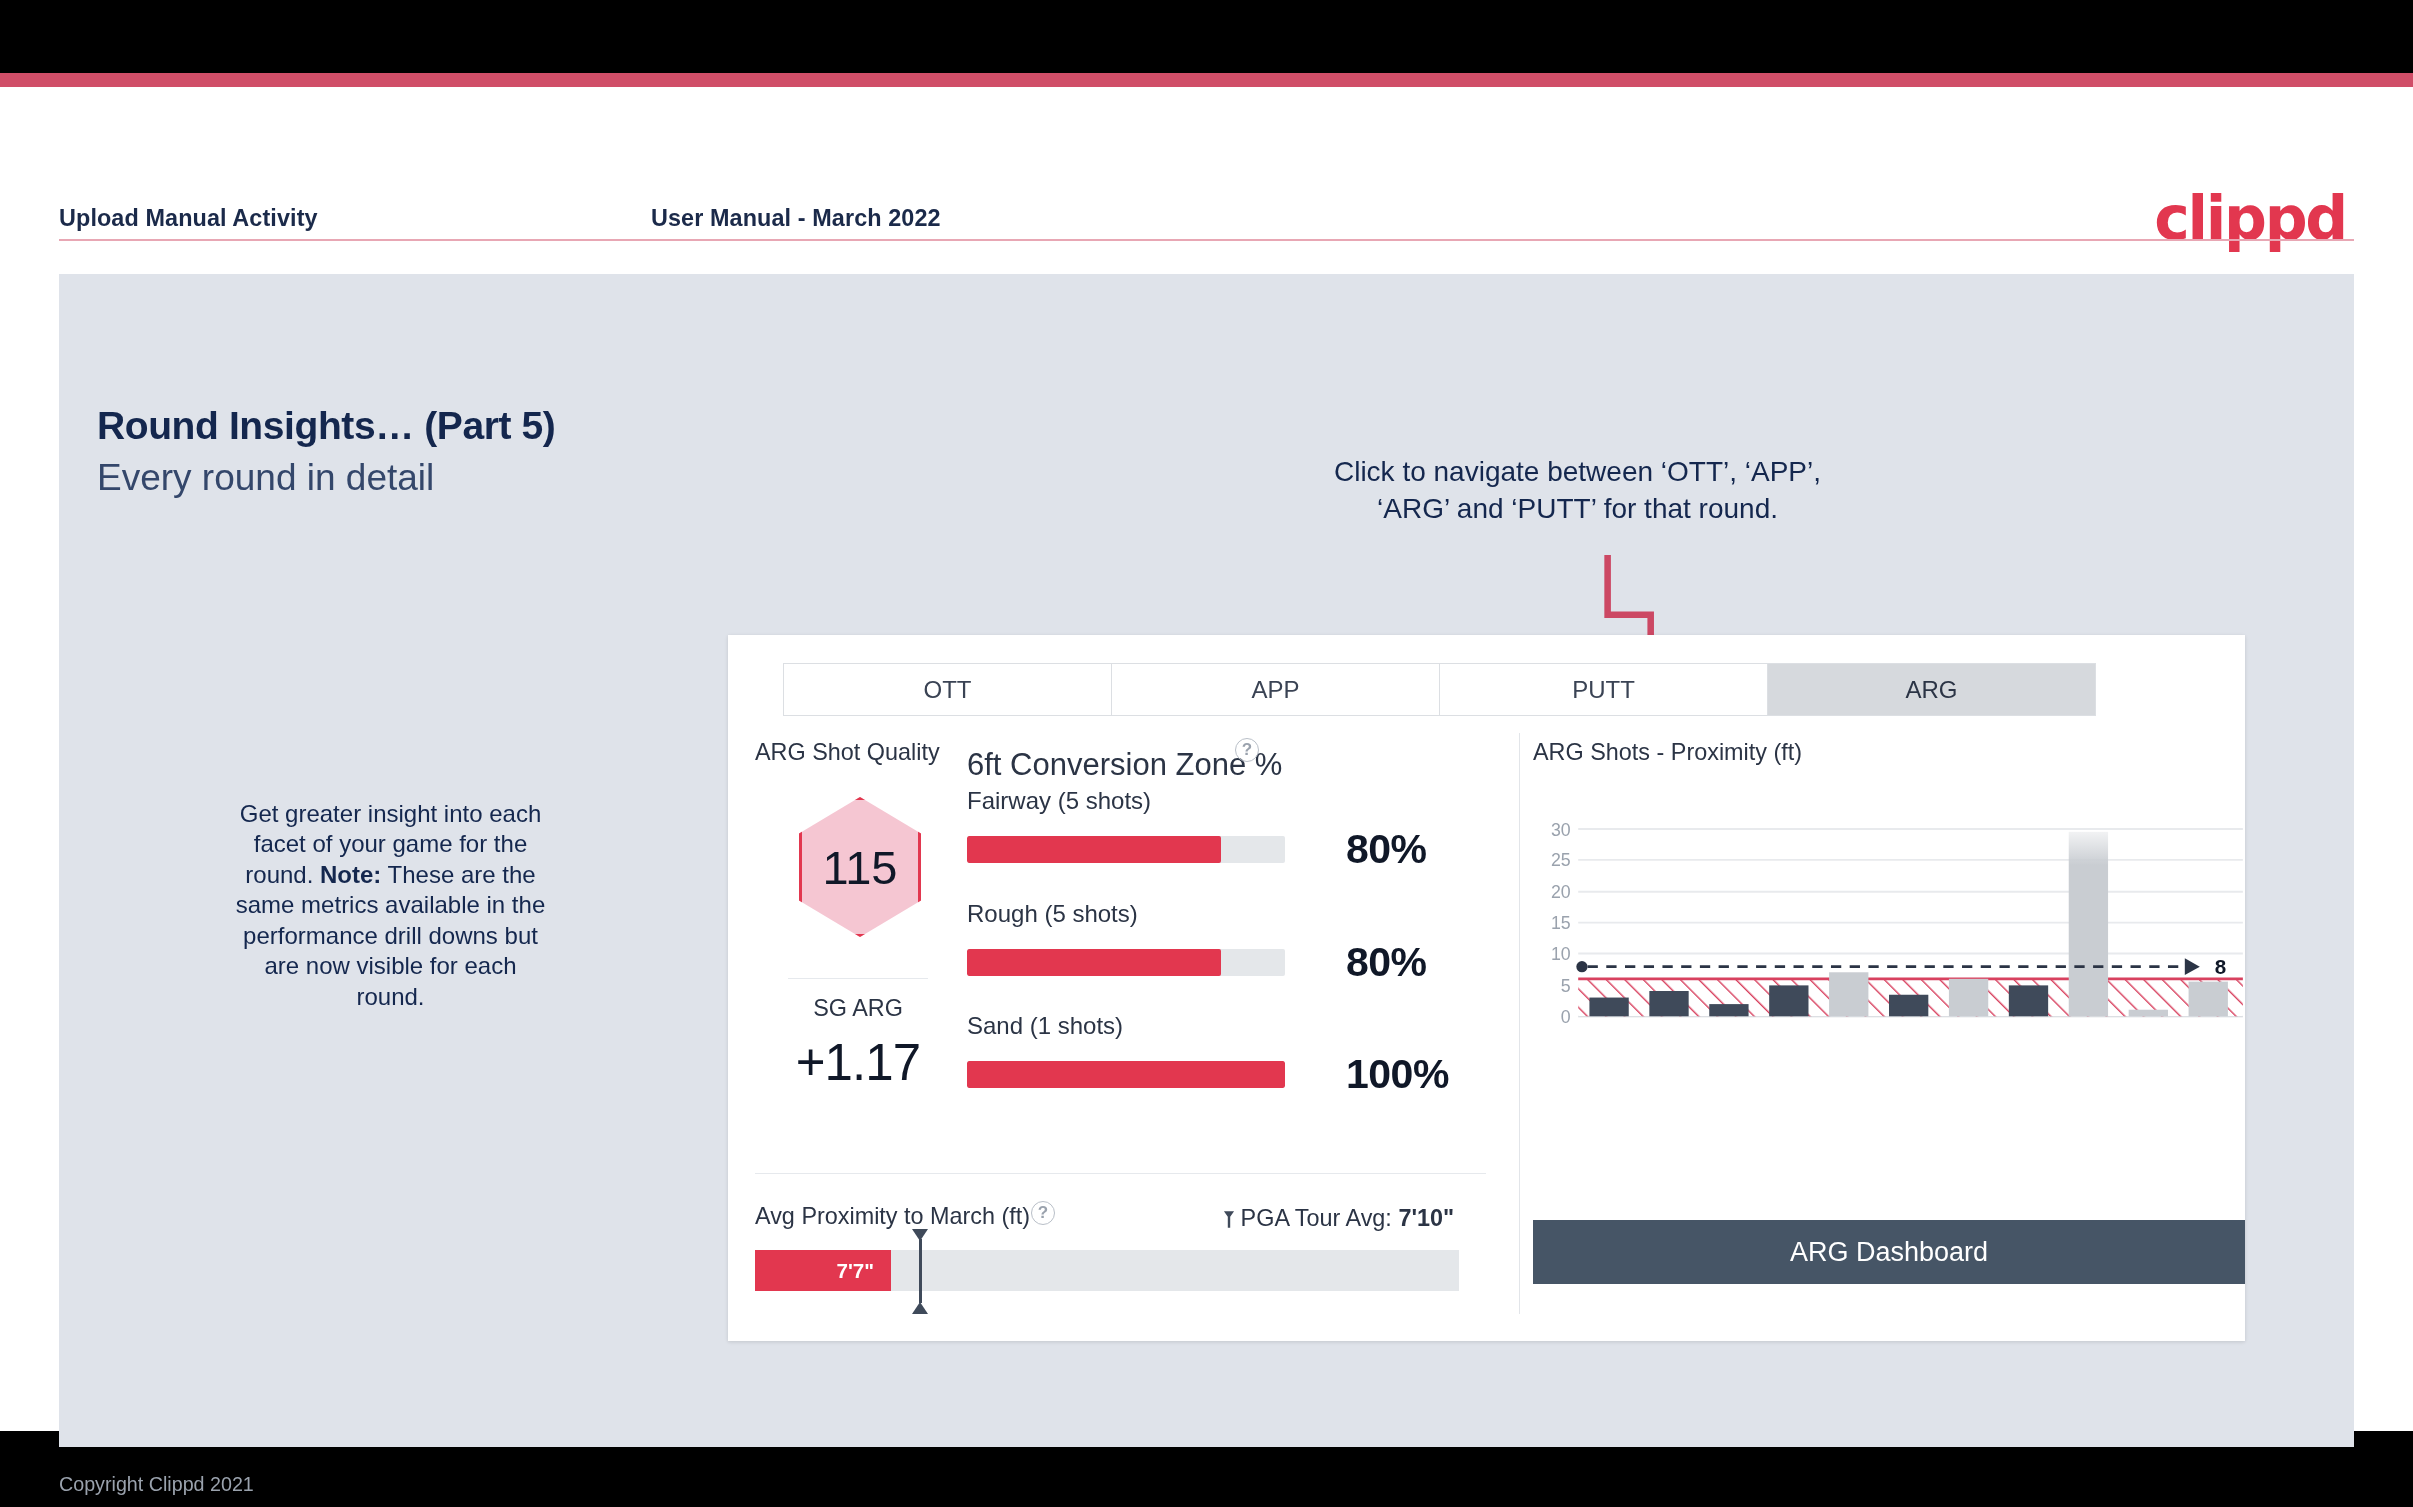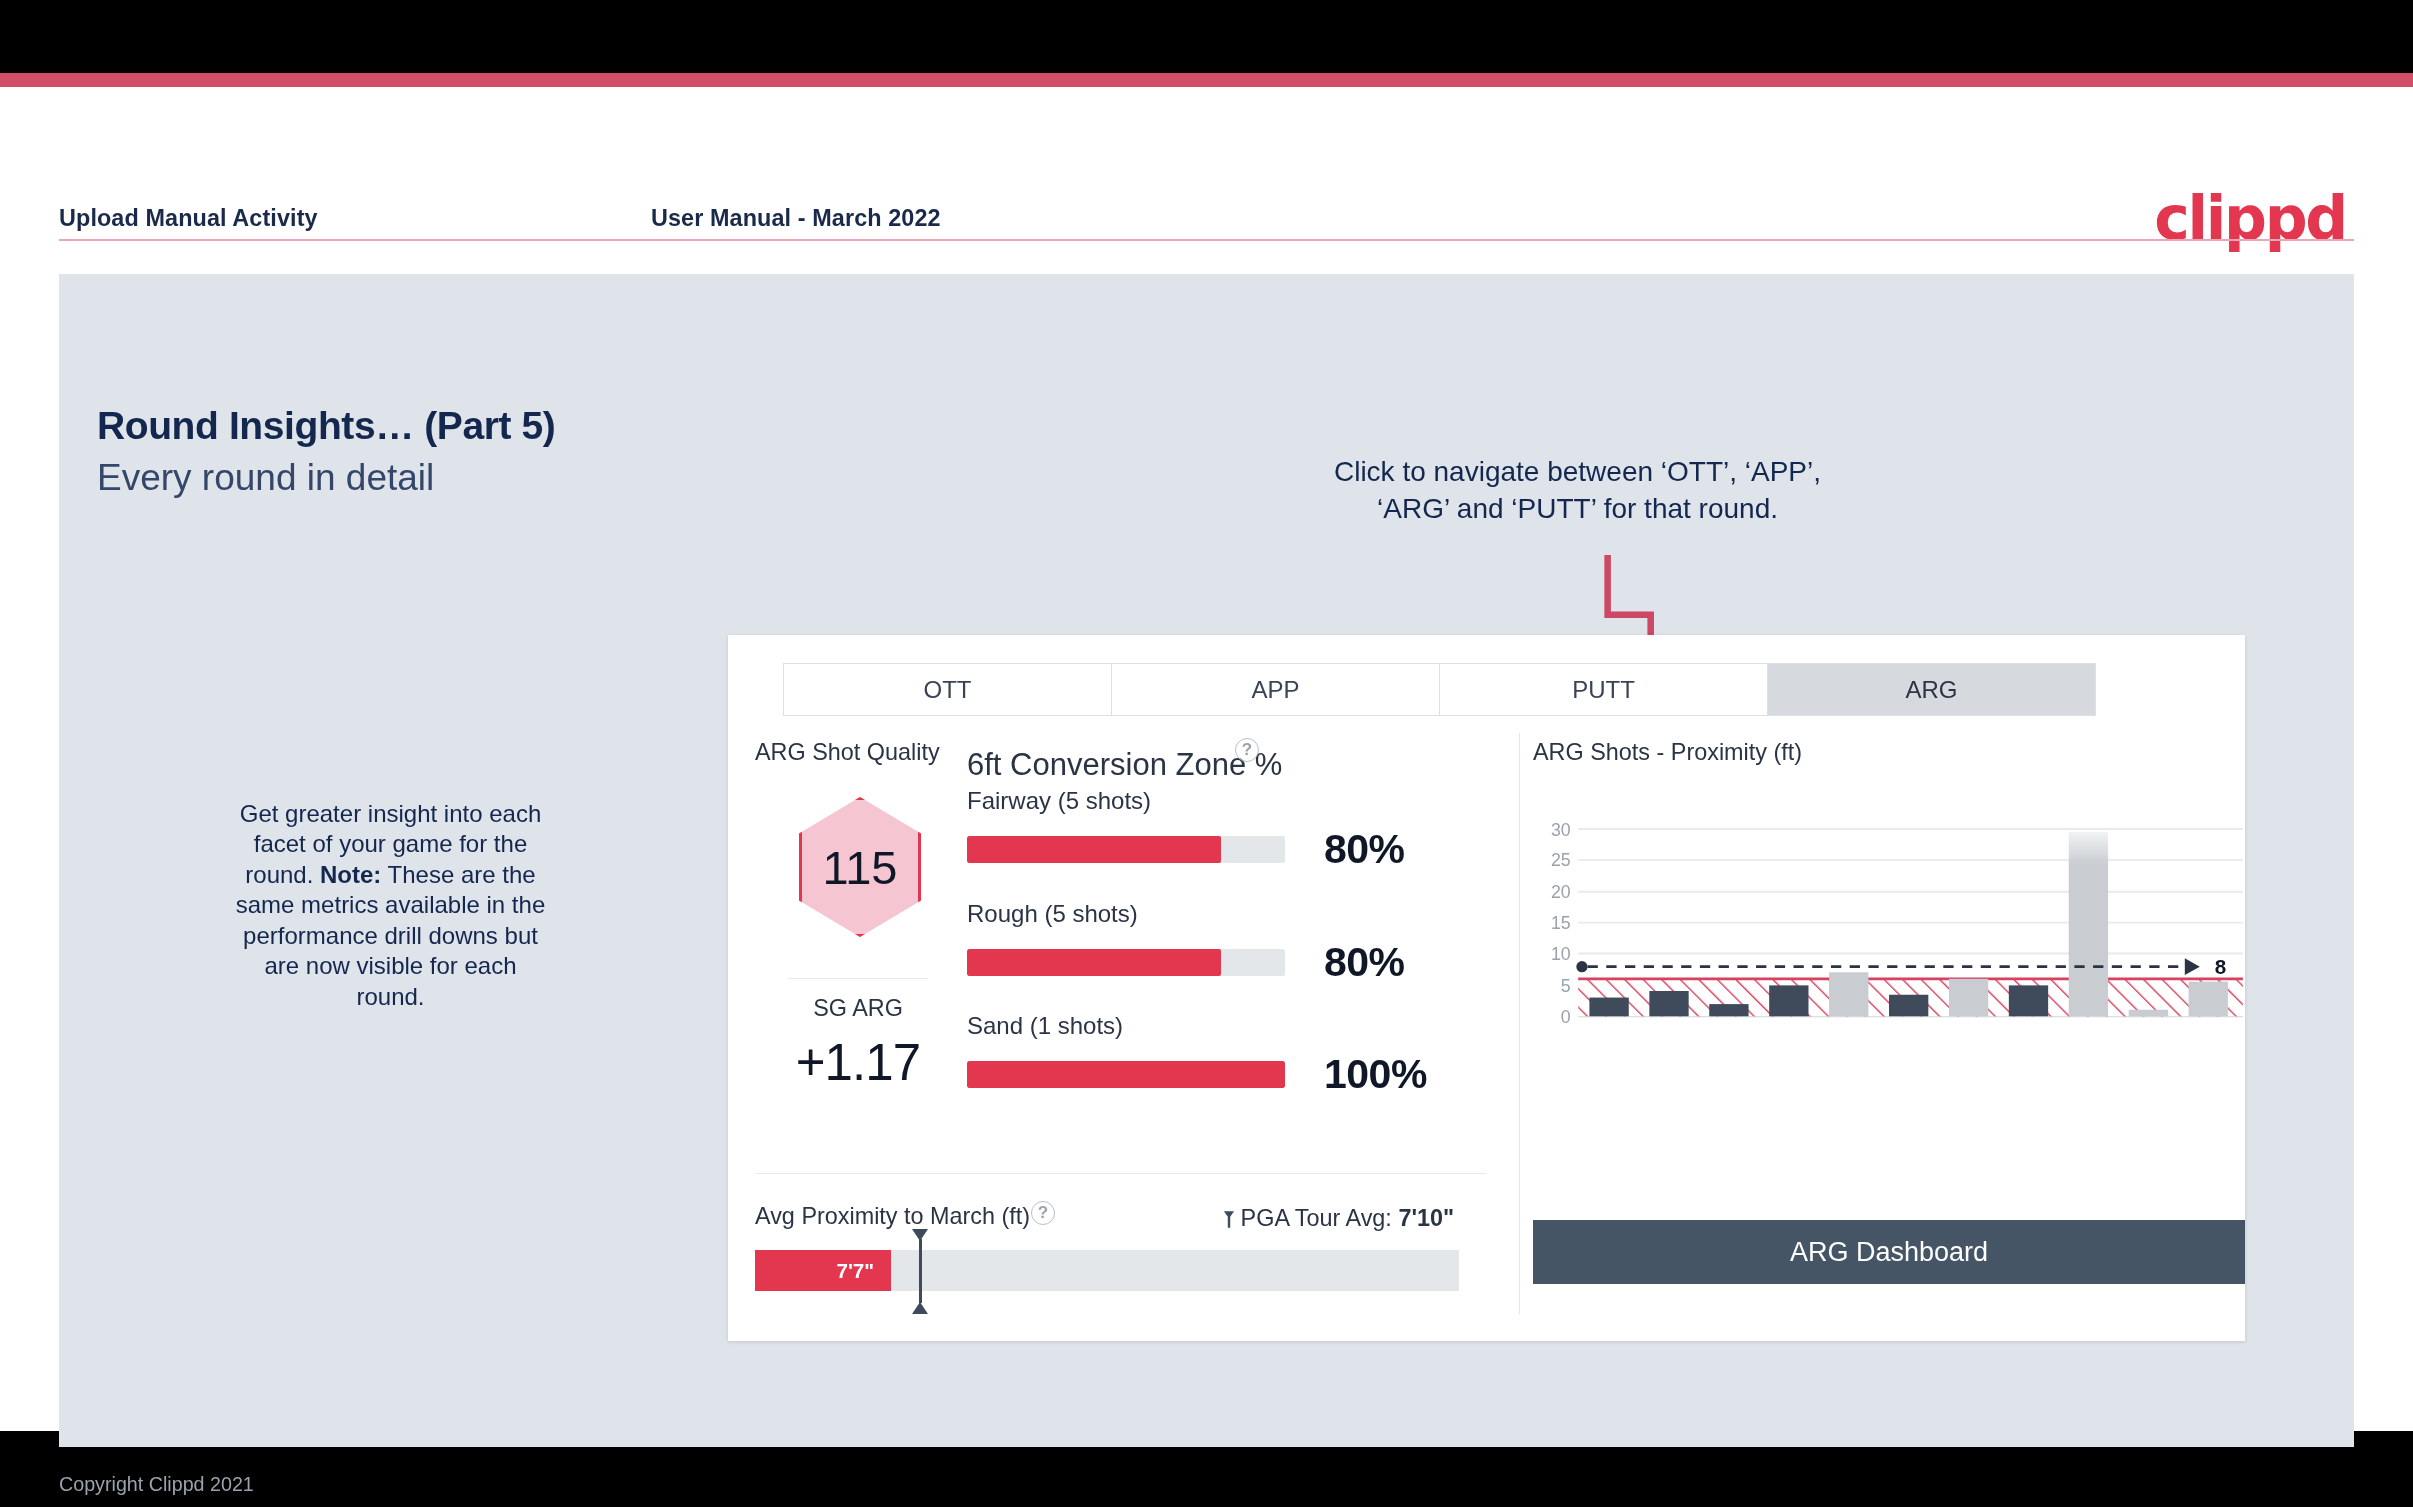--- a/index.html
+++ b/index.html
@@ -109,21 +109,21 @@
   }
   .hex-div { position:absolute; left:33px; top:245px; width:140px; height:0.9px; background:#e6e9ed; }
   .sg-label { position:absolute; left:0; top:262px; width:206px; text-align:center; font-size:23.4px; color:#2b3445; }
   .sg-value { position:absolute; left:0; top:300px; width:206px; text-align:center; font-size:51px; font-weight:500; color:#101828; letter-spacing:-0.9px; }
 
   .conv-item { position:absolute; left:212px; width:543px; }
   .conv-name { font-size:24px; color:#2b3445; margin-bottom:11.2px; }
   .conv-row { display:flex; align-items:center; }
   .conv-track { width:318px; height:27px; background:#e4e7ea; border-radius:1.9px; overflow:hidden; }
   .conv-fill { height:100%; background:#e2374f; border-radius:1.9px; }
-  .conv-pct { margin-left:39px; font-size:41px; font-weight:700; color:#101828; letter-spacing:-0.5px; }
+  .conv-pct { margin-left:61px; font-size:41px; font-weight:700; color:#101828; letter-spacing:-0.5px; }
 
   .hr-left { position:absolute; left:0px; top:440px; width:731px; height:0.9px; background:#e6e9ed; }
 
   .prox-label { position:absolute; left:0px; top:470px; font-size:23.4px; color:#2b3445; }
   .qmark.q2 { left:276px; top:468px; }
   .pga-avg { position:absolute; left:468px; top:472px; font-size:23.4px; color:#2b3445; white-space:nowrap; }
   .pga-avg b { font-weight:700; }
   .tee-icon { display:inline-block; width:12px; height:19px; position:relative; top:2.8px; margin-right:5.6px; }
 
   .prox-bar-wrap { position:absolute; left:0px; top:517px; width:704px; height:41px; }

